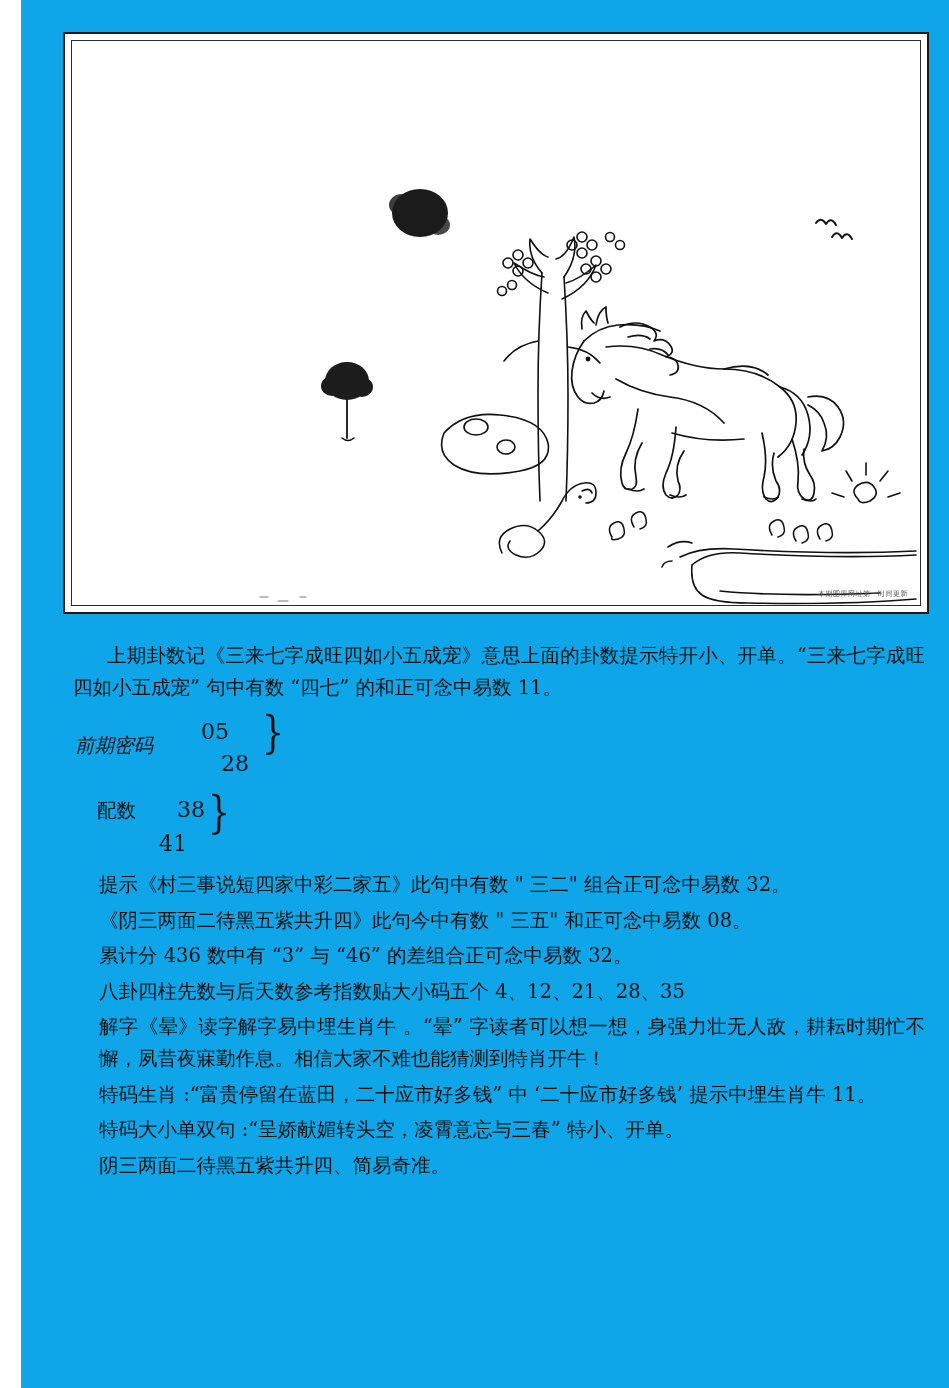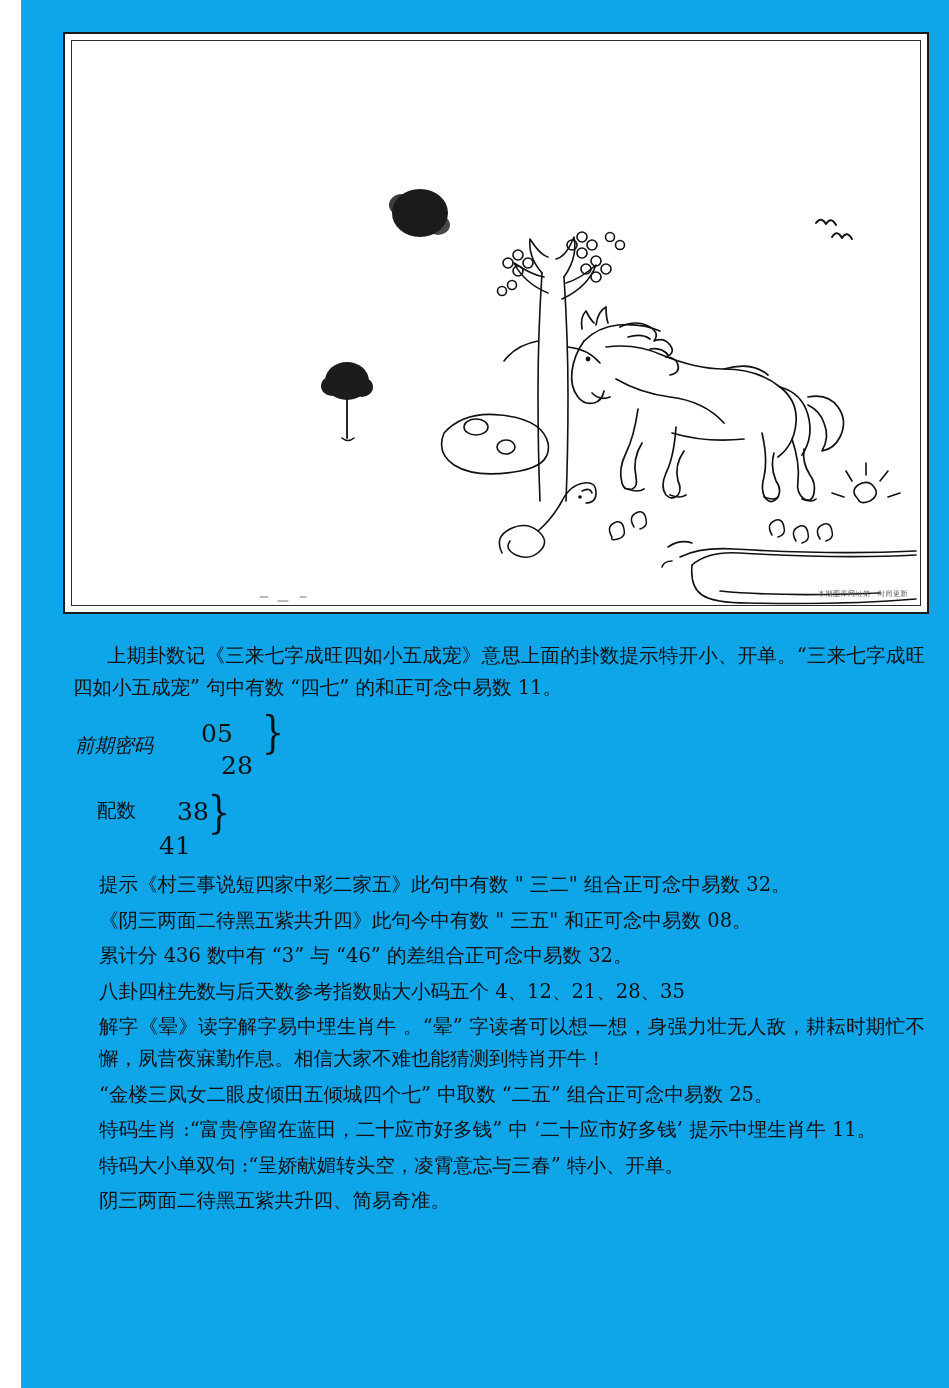--- a/index.html
+++ b/index.html
@@ -92,21 +92,21 @@
     margin: 10px 0 6px 0;
     height: 72px;
     font-size: 19.5px;
   }
   .cb-label {
     position: absolute;
     font-size: 19.5px;
   }
   .cb-num {
     position: absolute;
-    font-size: 25px;
+    font-size: 22px;
   }
   .brace {
     position: absolute;
     font-size: 44px;
     line-height: 44px;
     font-family: "DejaVu Serif", "Liberation Serif", serif;
     transform: scaleX(0.8);
   }
 
   .code-block.b1 { height: 70px; }
@@ -288,19 +288,18 @@
       <span class="cb-num n1">38</span>
       <span class="cb-num n2">41</span>
       <span class="brace">}</span>
     </div>
 
     <p class="para hang">提示《村三事说短四家中彩二家五》此句中有数 " 三二" 组合正可念中易数 32。</p>
     <p class="para hang">《阴三两面二待黑五紫共升四》此句今中有数 " 三五" 和正可念中易数 08。</p>
     <p class="para hang">累计分 436 数中有 “3” 与 “46” 的差组合正可念中易数 32。</p>
     <p class="para hang">八卦四柱先数与后天数参考指数贴大小码五个 4、12、21、28、35</p>
     <p class="para hang">解字《晕》读字解字易中埋生肖牛 。“晕” 字读者可以想一想，身强力壮无人敌，耕耘时期忙不懈，夙昔夜寐勤作息。相信大家不难也能猜测到特肖开牛！</p>
-    <p class="para hang">“金楼三凤女二眼皮倾田五倾城四个七” 中取数 “二五” 组合正可念中易数 25。</p>
     <p class="para hang">特码生肖 :“富贵停留在蓝田，二十应市好多钱” 中 ‘二十应市好多钱’ 提示中埋生肖牛 11。</p>
     <p class="para hang">特码大小单双句 :“呈娇献媚转头空，凌霄意忘与三春” 特小、开单。</p>
     <p class="para hang">阴三两面二待黑五紫共升四、简易奇准。</p>
   </div>
 
 </div>
 
 </body></html>

